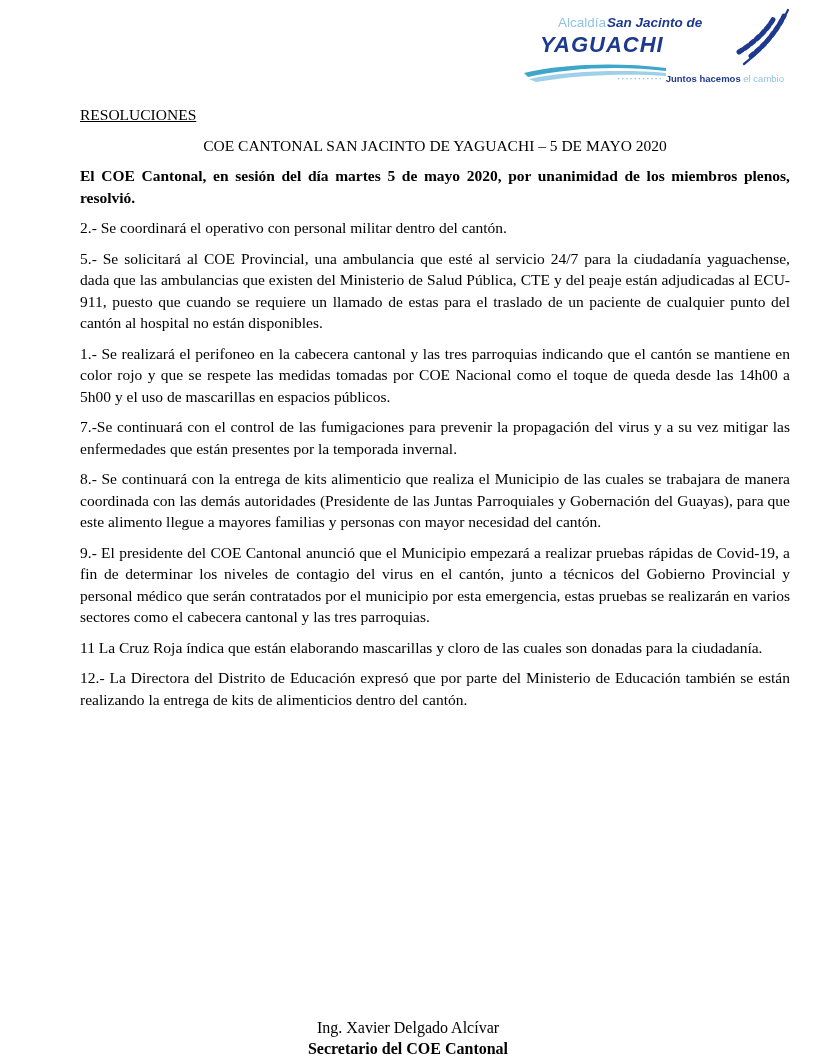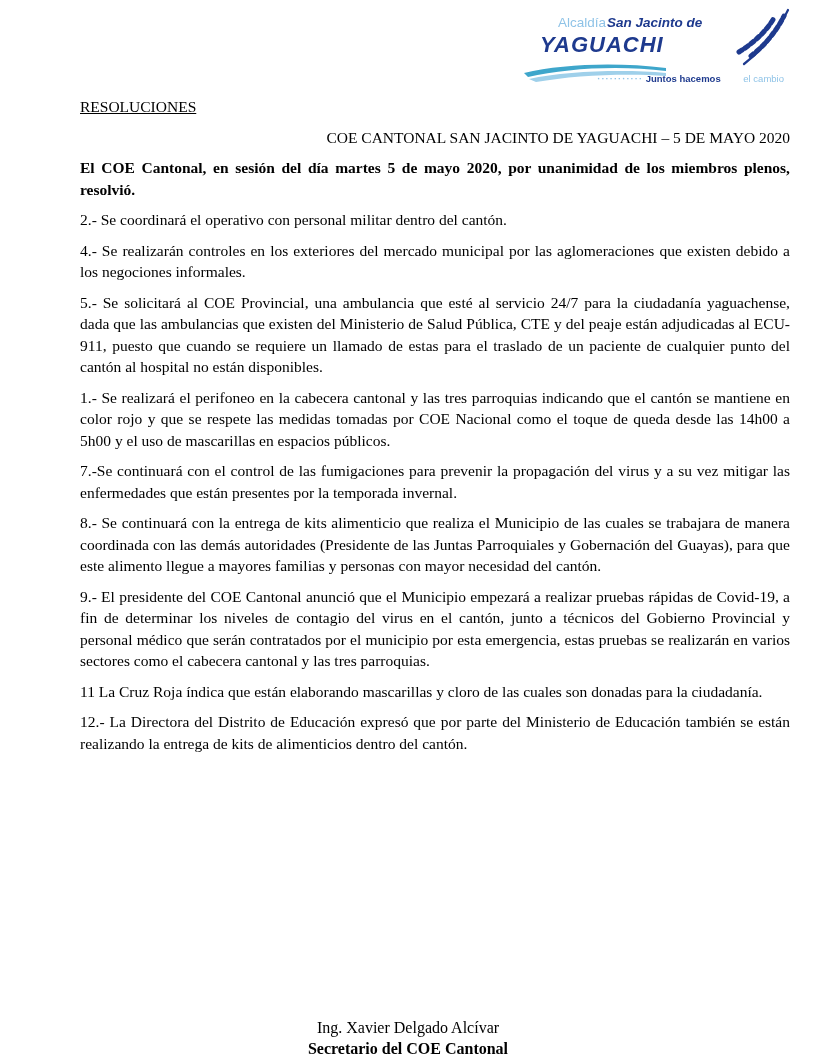--- a/index.html
+++ b/index.html
@@ -49,37 +49,37 @@
   .tagline {
     position: absolute;
     right: 8px;
     bottom: 10px;
     font-family: "Liberation Sans", sans-serif;
     font-size: 9.5px;
     white-space: nowrap;
   }
   .tagline .dots { color: #8fc3e7; letter-spacing: 1px; font-weight: 700; }
   .tagline .t-bold { color: #1e3a8e; font-weight: 700; }
-  .tagline .t-rest { color: #8fc3e7; font-weight: 400; margin-left: 20px; }
+  .tagline .t-rest { color: #8fc3e7; font-weight: 400; }
 
   
   .content {
     position: absolute;
     left: 80px;
-    top: 96px;
+    top: 104px;
     width: 710px;
   }
   .content p {
     font-size: 15.5px;
     line-height: 21.5px;
     margin-bottom: 9px;
     text-align: justify;
   }
   p.heading { text-decoration: underline; text-align: left; }
-  p.subheading { text-align: right; }
+  p.subheading { text-align: center; }
   p.intro { font-weight: 700; }
 
   .footer {
     position: absolute;
     left: 0;
     right: 0;
     top: 1017px;
     text-align: center;
     font-size: 16px;
     line-height: 21px;
@@ -113,21 +113,20 @@
     </div>
   </div>
 
   <div class="content">
     <p class="heading">RESOLUCIONES</p>
     <p class="subheading">COE CANTONAL SAN JACINTO DE YAGUACHI – 5 DE MAYO 2020</p>
     <p class="intro">El COE Cantonal, en sesión del día martes 5 de mayo 2020, por unanimidad de los miembros plenos, resolvió.</p>
 
     <div>
       <p>2.- Se coordinará el operativo con personal militar dentro del cantón.</p>
-      <p>4.- Se realizarán controles en los exteriores del mercado municipal por las aglomeraciones que existen debido a los negociones informales.</p>
       <p>5.- Se solicitará al COE Provincial, una ambulancia que esté al servicio 24/7 para la ciudadanía yaguachense, dada que las ambulancias que existen del Ministerio de Salud Pública, CTE y del peaje están adjudicadas al ECU-911, puesto que cuando se requiere un llamado de estas para el traslado de un paciente de cualquier punto del cantón al hospital no están disponibles.</p>
       <p>1.- Se realizará el perifoneo en la cabecera cantonal y las tres parroquias indicando que el cantón se mantiene en color rojo y que se respete las medidas tomadas por COE Nacional como el toque de queda desde las 14h00 a 5h00 y el uso de mascarillas en espacios públicos.</p>
       <p>7.-Se continuará con el control de las fumigaciones para prevenir la propagación del virus y a su vez mitigar las enfermedades que están presentes por la temporada invernal.</p>
       <p>8.- Se continuará con la entrega de kits alimenticio que realiza el Municipio de las cuales se trabajara de manera coordinada con las demás autoridades (Presidente de las Juntas Parroquiales y Gobernación del Guayas), para que este alimento llegue a mayores familias y personas con mayor necesidad del cantón.</p>
       <p>9.- El presidente del COE Cantonal anunció que el Municipio empezará a realizar pruebas rápidas de Covid-19, a fin de determinar los niveles de contagio del virus en el cantón, junto a técnicos del Gobierno Provincial y personal médico que serán contratados por el municipio por esta emergencia, estas pruebas se realizarán en varios sectores como el cabecera cantonal y las tres parroquias.</p>
       <p>11 La Cruz Roja índica que están elaborando mascarillas y cloro de las cuales son donadas para la ciudadanía.</p>
       <p>12.- La Directora del Distrito de Educación expresó que por parte del Ministerio de Educación también se están realizando la entrega de kits de alimenticios dentro del cantón.</p>
     </div>
   </div>
 

